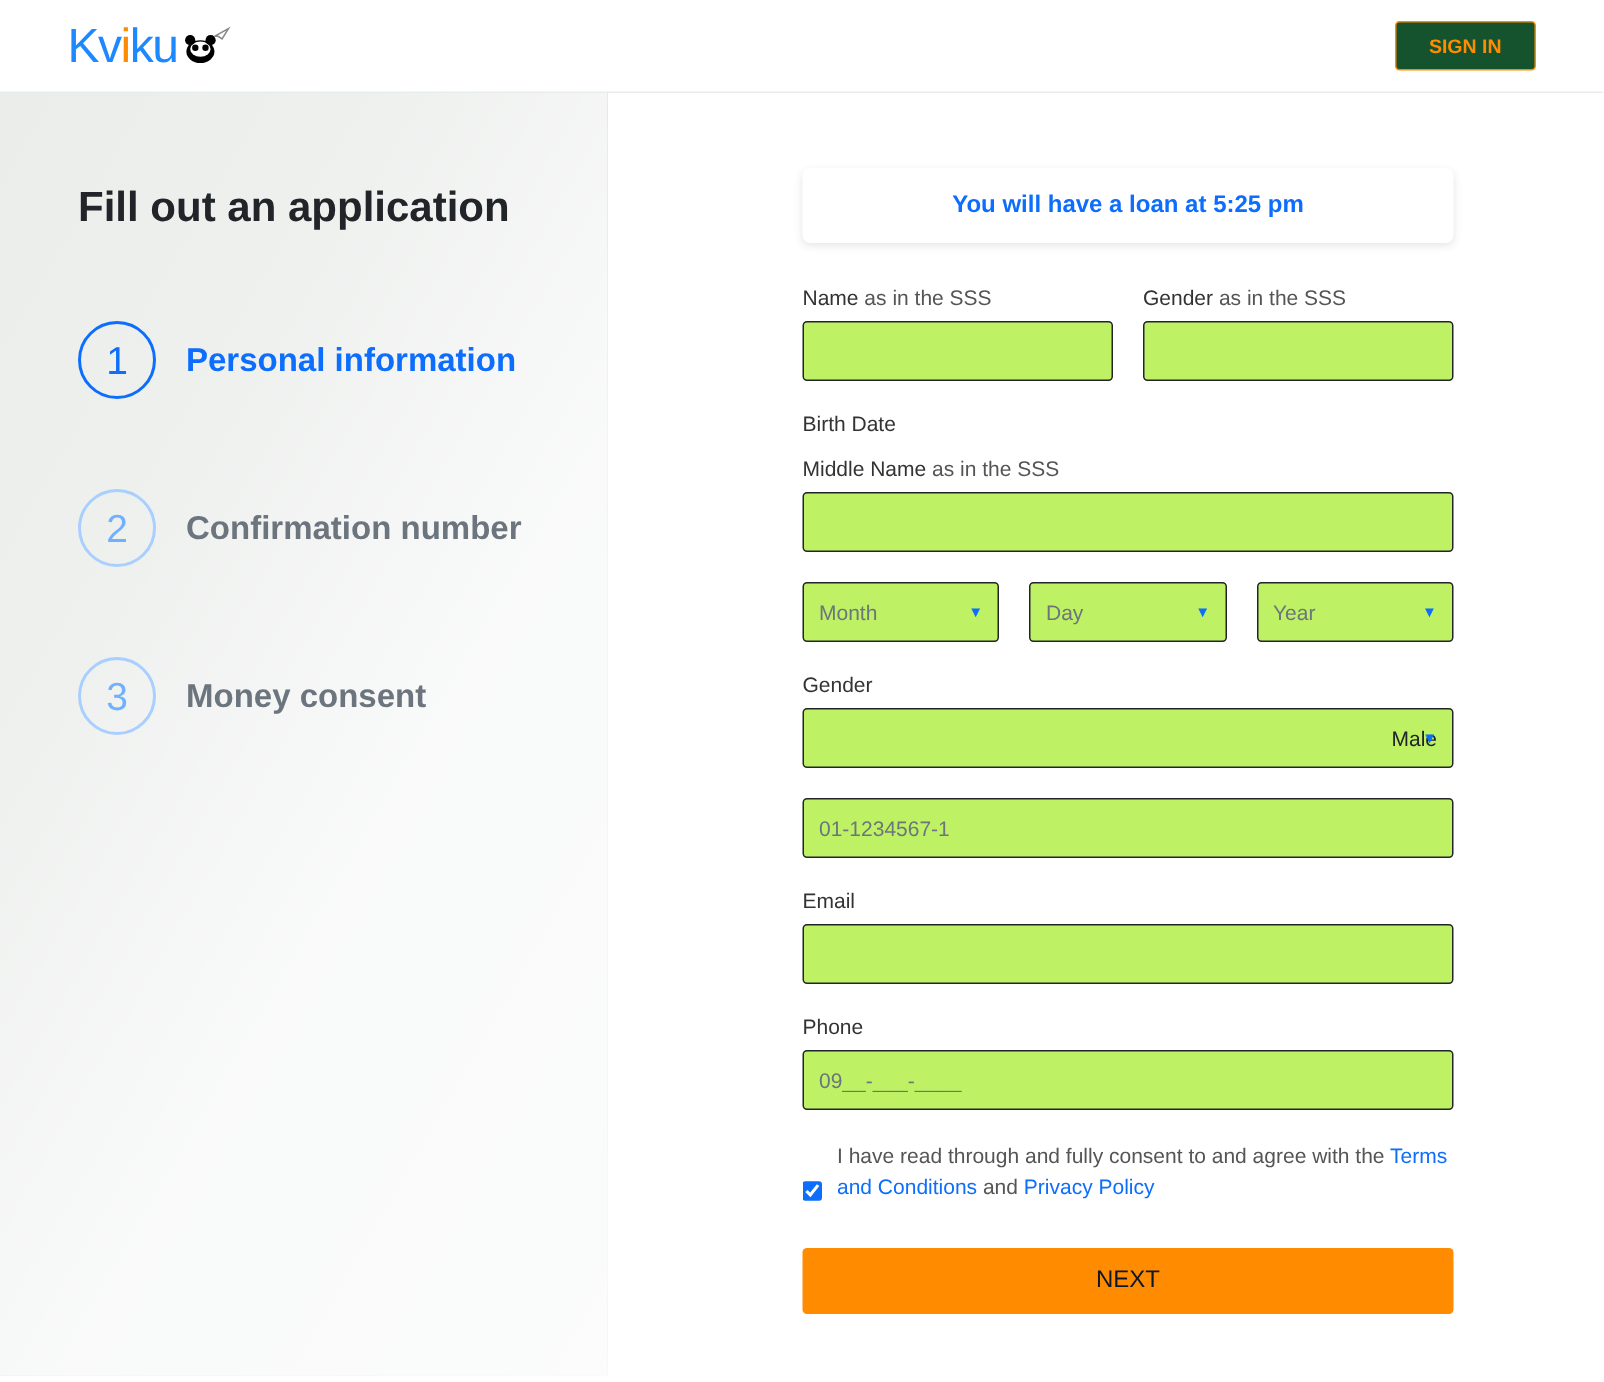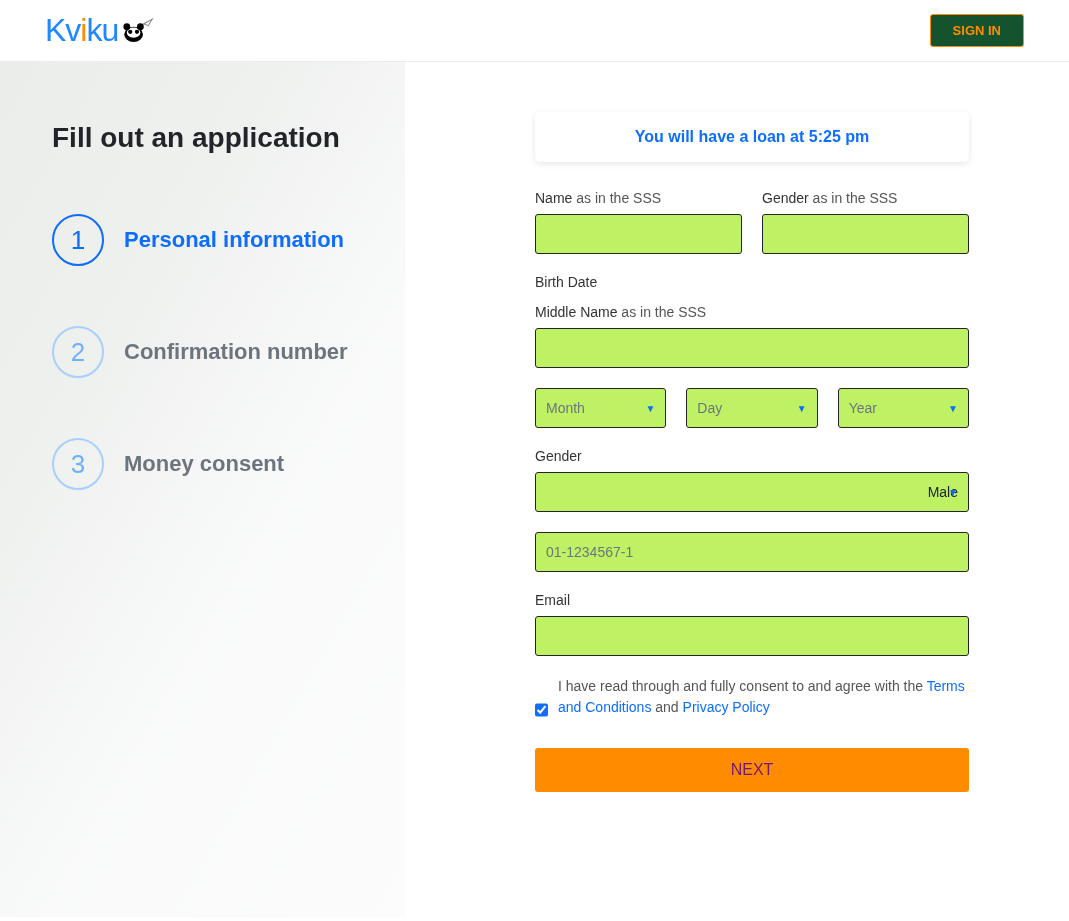--- a/index.html
+++ b/index.html
@@ -29,21 +29,21 @@
 .label { font-size: 14px; color: #333; margin-bottom: 8px; }
 .label .small { font-size: 14px; color: #555; }
 input[type=text], .select { height: 40px; border: 1px solid #212529; border-radius: 3px; padding: 0 10px; font-size: 14px; background: #bef264; width: 100%; }
 .select { position: relative; display: flex; align-items: center; cursor: pointer; color: #6c757d; }
 .select .arrow { position: absolute; right: 10px; color: #0d6efd; font-size: 10px; }
 .select.filled { color: #212529; justify-content: flex-end; }
 .checkbox-row { display: flex; align-items: flex-end; gap: 10px; margin: 20px 0 30px 0; }
 .checkbox-row input { width: 16px; height: 16px; margin-top: 2px; accent-color: #0d6efd; }
 .checkbox-row .txt { font-size: 14px; color: #555; line-height: 1.5; }
 .checkbox-row .txt a { color: #0d6efd; text-decoration: none; }
-.next-btn { width: 100%; height: 44px; background: #ff8c00; color: #701a75; border: none; font-size: 16px; font-weight: 500; border-radius: 3px; cursor: pointer; }
+.next-btn { width: 100%; height: 44px; background: #ff8c00; color: #0f172a; border: none; font-size: 16px; font-weight: 500; border-radius: 3px; cursor: pointer; }
 ::placeholder { color: #6c757d; }
 </style>
 </head>
 <body>
 
 <div class="header">
   <div class="logo">
     <span class="logo-text"><span class="logo-k1">K</span><span class="logo-v">v</span><span class="logo-i">i</span><span class="logo-k2">k</span><span class="logo-u">u</span></span>
     <svg class="panda" viewBox="0 0 40 32">
       <ellipse cx="16" cy="20" rx="11" ry="9" fill="#000"></ellipse>
@@ -138,20 +138,26 @@
       </div>
     </div>
 
     <div class="row">
       <div class="field">
         <div class="label">Email</div>
         <input type="text" style="">
       </div>
     </div>
 
+    <div class="row">
+      <div class="field">
+        <div class="label">Phone</div>
+        <input type="text" placeholder="09__-___-____" style="">
+      </div>
+    </div>
 
     <div class="checkbox-row">
       <input type="checkbox" checked="" style="">
       <div class="txt">
         <span>I have read through and fully consent to and agree with the </span><a href="#">Terms and Conditions</a><span> and </span><a href="#">Privacy Policy</a>
       </div>
     </div>
 
     <button class="next-btn">NEXT</button>
   </div>

